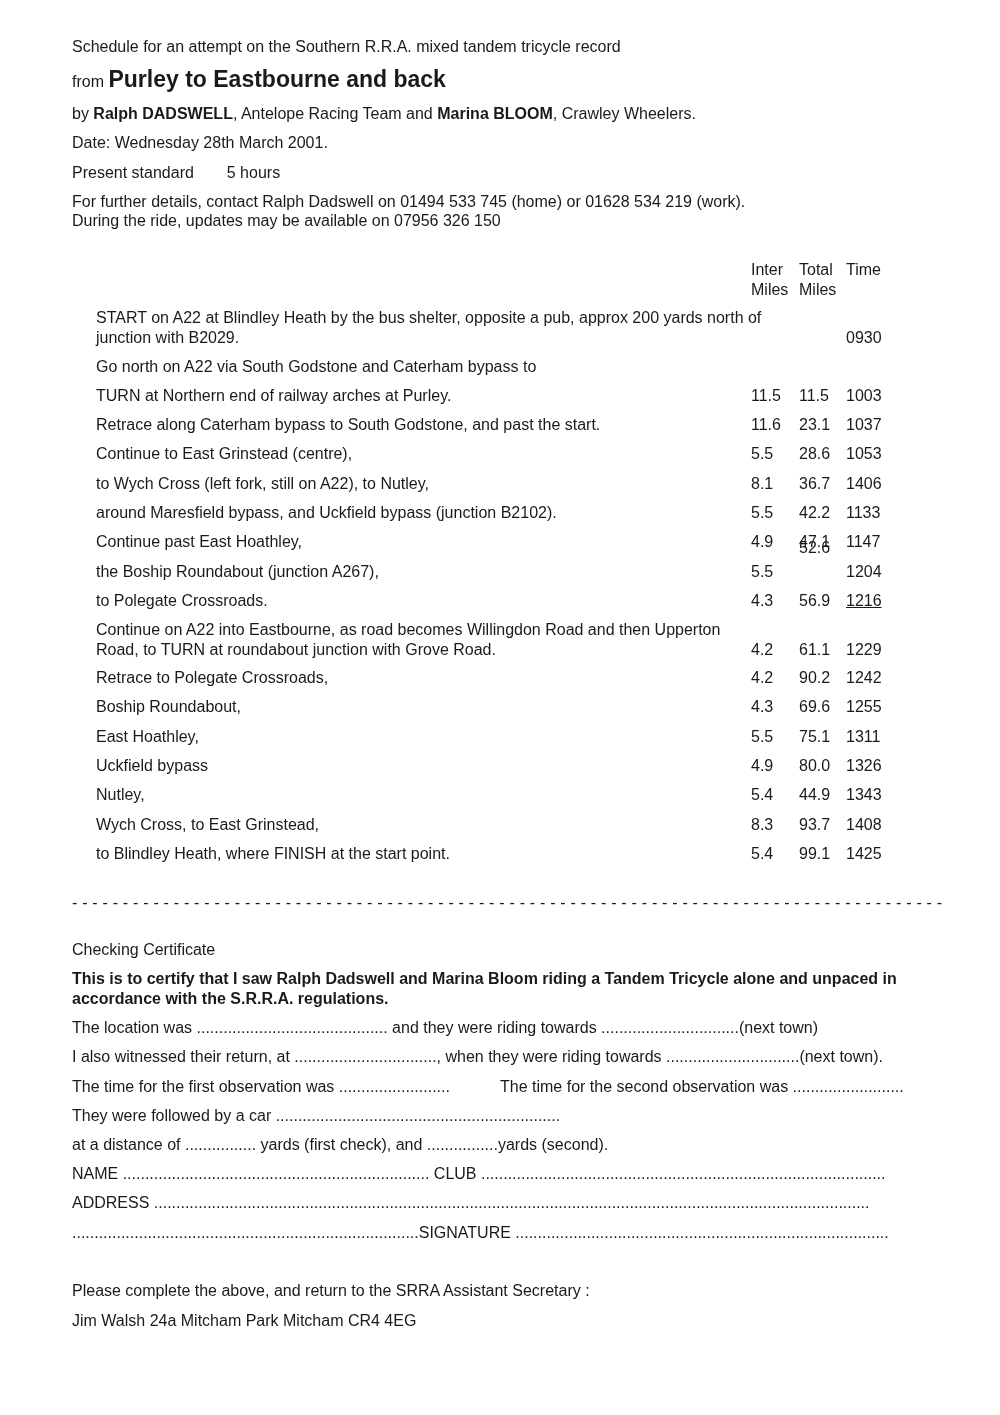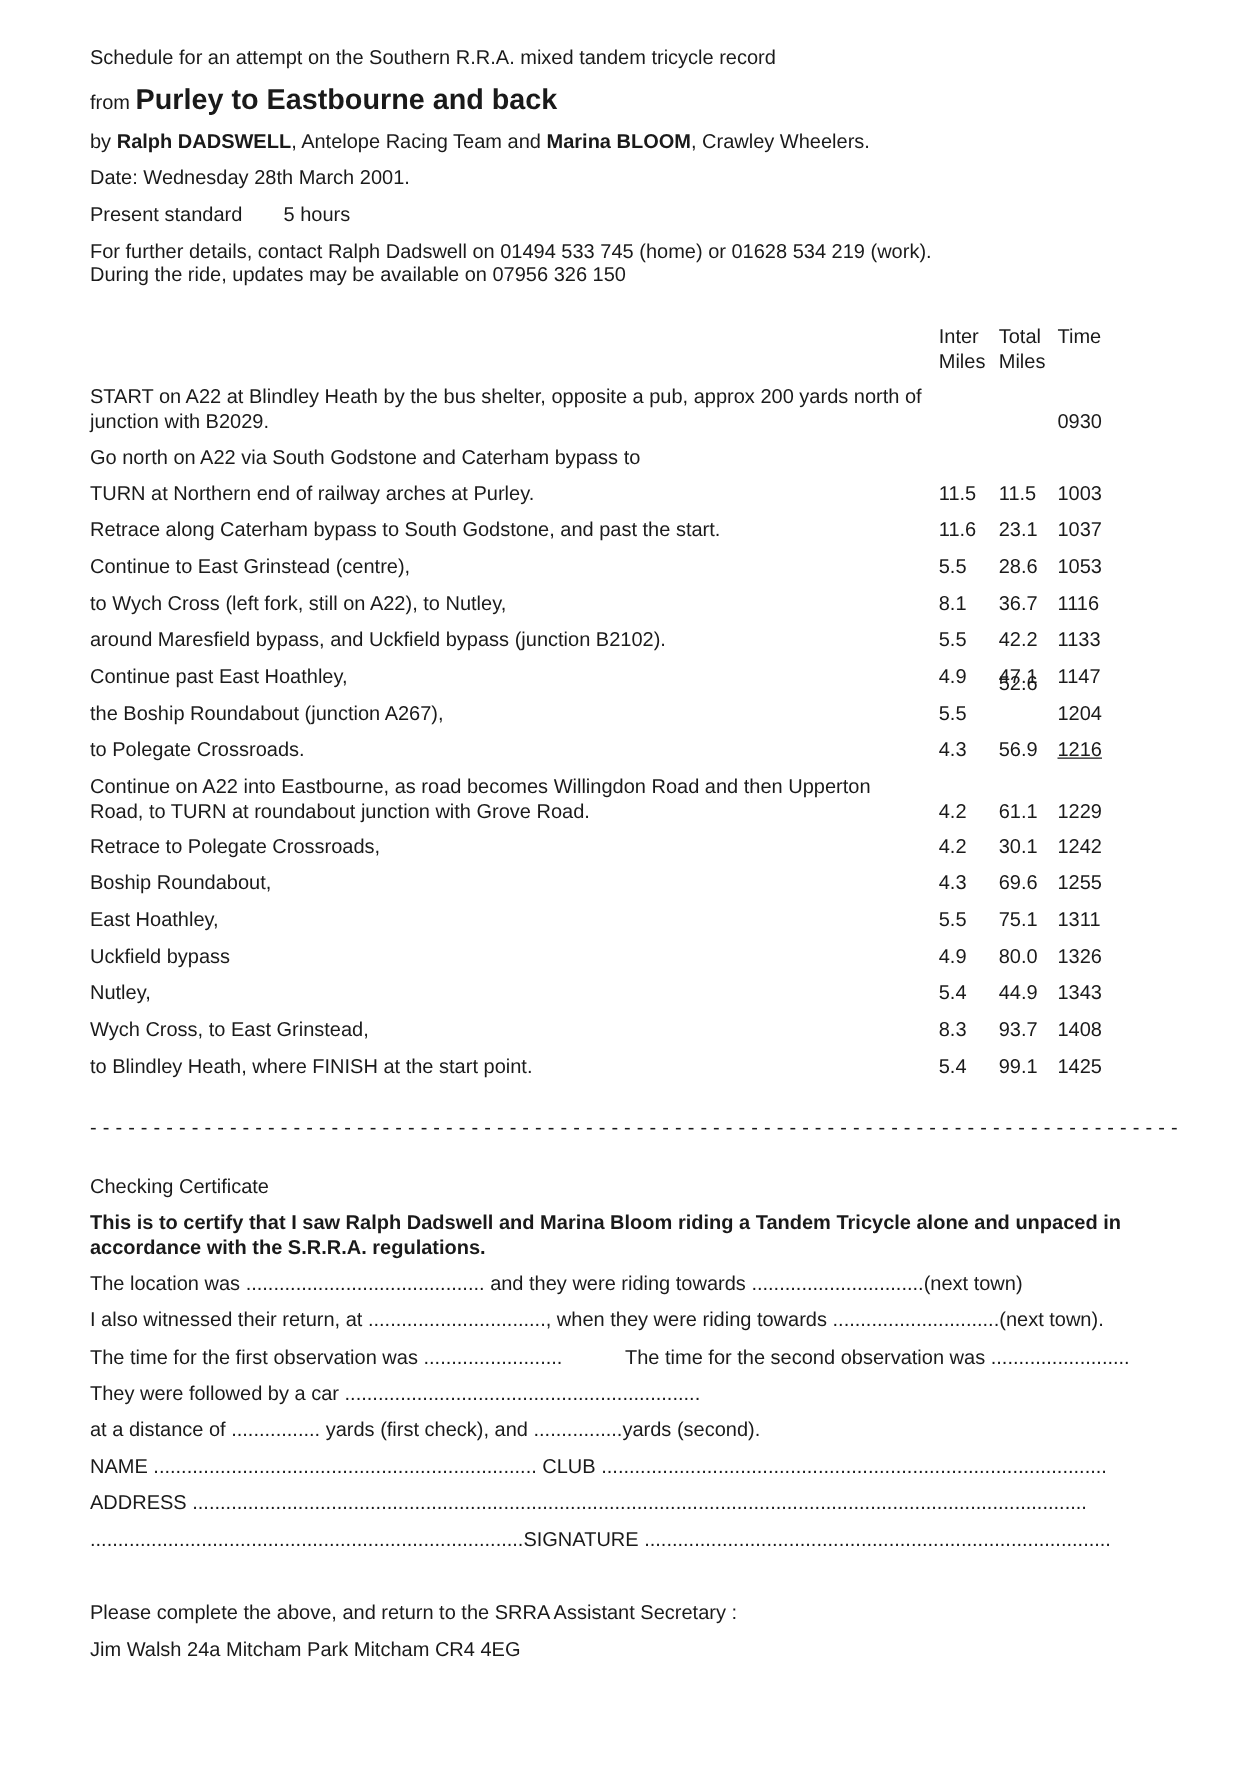--- a/index.html
+++ b/index.html
@@ -7,21 +7,21 @@
     width: 1000px; height: 1415px; position: relative; overflow: hidden;
     font-family: "Liberation Sans", sans-serif; color: #1a1a1a; font-size: 16px;
   }
   .ln { position: absolute; left: 72px; white-space: nowrap; line-height: 20px; }
   .b { font-weight: bold; }
   .title-big { font-size: 23px; font-weight: bold; }
   .col { position: absolute; white-space: nowrap; line-height: 20px; }
   .c1 { left: 751px; }
   .c2 { left: 799px; }
   .c3 { left: 846px; }
-  .wrap { white-space: normal; width: 670px; }
+  .wrap { white-space: normal; width: 670px; margin-left: 24px; }
   .wrap2 { white-space: normal; width: 905px; }
 </style>
 </head>
 <body>
 
 <div class="ln" style="top:37px;">Schedule for an attempt on the Southern R.R.A. mixed tandem tricycle record</div>
 <div class="ln" style="top:68px;line-height:22px;">
   <span>from</span>
   <span class="title-big">Purley to Eastbourne and back</span>
 </div>
@@ -68,21 +68,21 @@
       <div>
         <div class="ln wrap" style="top: 444px;">Continue to East Grinstead (centre),</div>
         <div class="col c1" style="top: 444px;">5.5</div>
         <div class="col c2" style="top: 444px;">28.6</div>
         <div class="col c3" style="top: 444px;">1053</div>
       </div>
       <div>
         <div class="ln wrap" style="top: 474px;">to Wych Cross (left fork, still on A22), to Nutley,</div>
         <div class="col c1" style="top: 474px;">8.1</div>
         <div class="col c2" style="top: 474px;">36.7</div>
-        <div class="col c3" style="top: 474px;">1116</div>
+        <div class="col c3" style="top: 474px;">1406</div>
       </div>
       <div>
         <div class="ln wrap" style="top: 503px;">around Maresfield bypass, and Uckfield bypass (junction B2102).</div>
         <div class="col c1" style="top: 503px;">5.5</div>
         <div class="col c2" style="top: 503px;">42.2</div>
         <div class="col c3" style="top: 503px;">1133</div>
       </div>
       <div>
         <div class="ln wrap" style="top: 532px;">Continue past East Hoathley,</div>
         <div class="col c1" style="top: 532px;">4.9</div>
@@ -103,21 +103,21 @@
       </div>
       <div>
         <div class="ln wrap" style="top: 620px;">Continue on A22 into Eastbourne, as road becomes Willingdon Road and then Upperton Road, to TURN at roundabout junction with Grove Road.</div>
         <div class="col c1" style="top: 640px;">4.2</div>
         <div class="col c2" style="top: 640px;">61.1</div>
         <div class="col c3" style="top: 640px;">1229</div>
       </div>
       <div>
         <div class="ln wrap" style="top: 668px;">Retrace to Polegate Crossroads,</div>
         <div class="col c1" style="top: 668px;">4.2</div>
-        <div class="col c2" style="top: 668px;">30.1</div>
+        <div class="col c2" style="top: 668px;">90.2</div>
         <div class="col c3" style="top: 668px;">1242</div>
       </div>
       <div>
         <div class="ln wrap" style="top: 697px;">Boship Roundabout,</div>
         <div class="col c1" style="top: 697px;">4.3</div>
         <div class="col c2" style="top: 697px;">69.6</div>
         <div class="col c3" style="top: 697px;">1255</div>
       </div>
       <div>
         <div class="ln wrap" style="top: 727px;">East Hoathley,</div>

